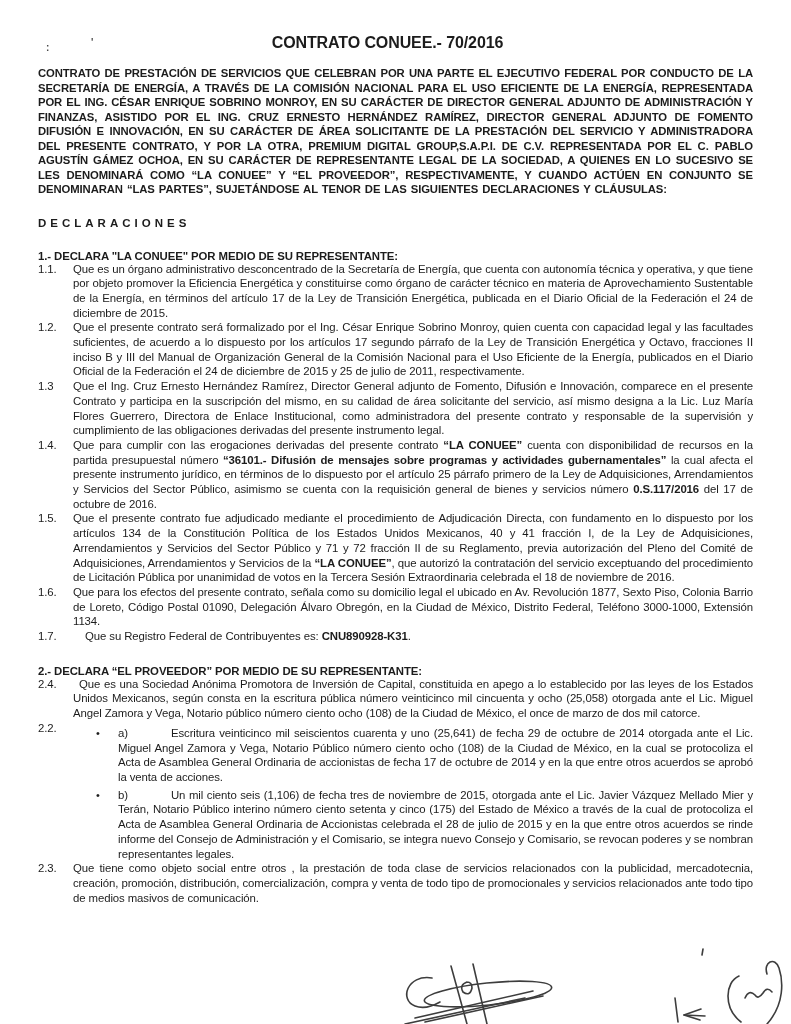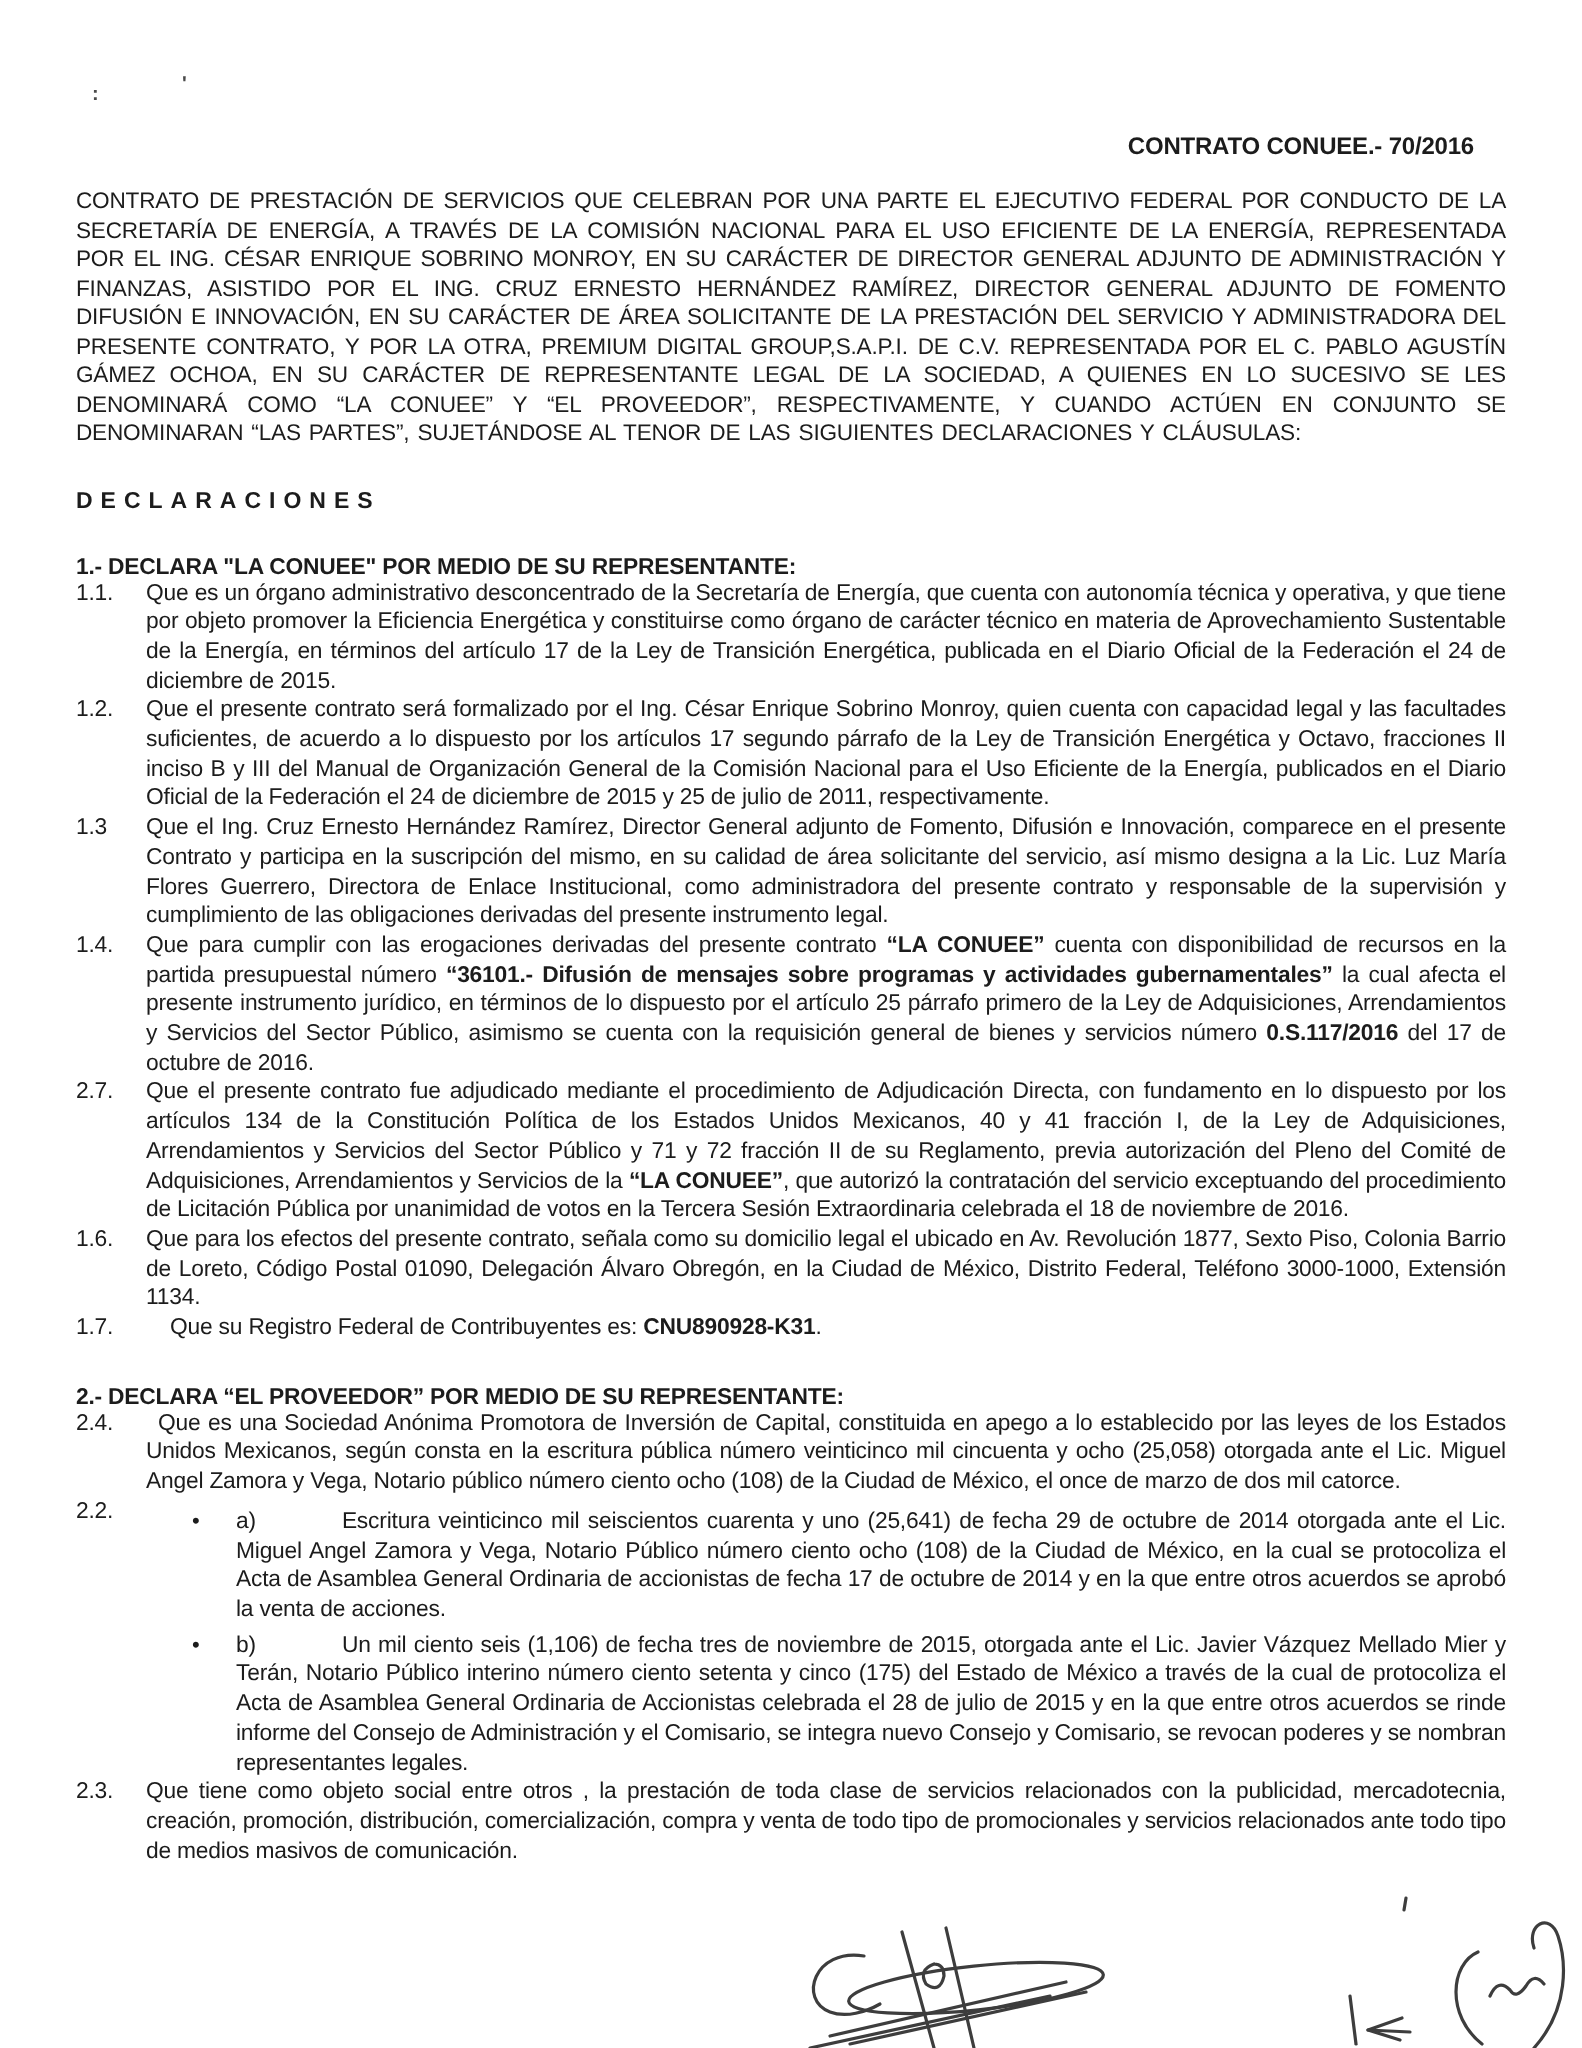--- a/index.html
+++ b/index.html
@@ -3,26 +3,25 @@
 <meta charset="utf-8">
 <style>
   html,body{margin:0;padding:0;background:#e8e8e8;}
   .page{
     width:791px;height:1024px;background:#ffffff;position:relative;
     margin:0 auto;overflow:hidden;
     font-family:"Liberation Sans",sans-serif;color:#1c1c1c;
   }
   .content{padding:34px 38px 0 38px;}
   .doc-title{
-    text-align:right;font-weight:bold;font-size:12px;letter-spacing:-0.1px;
+    text-align:center;font-weight:bold;font-size:16px;letter-spacing:-0.1px;
     padding-right:16px;
-    margin-top:32px;
   }
   .intro{
-    margin-top:14px;font-weight:normal;font-size:11.3px;line-height:14.5px;
+    margin-top:14px;font-weight:bold;font-size:11.3px;line-height:14.5px;
     text-align:justify;letter-spacing:-0.1px;word-spacing:1px;
   }
   .decl-title{
     font-weight:bold;font-size:11.5px;letter-spacing:4px;
     margin-top:20px;
   }
   .section-heading{
     font-weight:bold;font-size:11.4px;margin-top:21px;letter-spacing:-0.1px;
   }
   .clause{display:flex;margin-top:0;font-size:11.4px;line-height:14.7px;letter-spacing:-0.1px;}
@@ -64,21 +63,21 @@
         </div>
         <div class="clause">
           <span class="clause-num">1.3</span>
           <div class="clause-body"><span>Que el Ing. Cruz Ernesto Hernández Ramírez, Director General adjunto de Fomento, Difusión e Innovación, comparece en el presente Contrato y participa en la suscripción del mismo, en su calidad de área solicitante del servicio, así mismo designa a la Lic. Luz María Flores Guerrero, Directora de Enlace Institucional, como administradora del presente contrato y responsable de la supervisión y cumplimiento de las obligaciones derivadas del presente instrumento legal.</span></div>
         </div>
         <div class="clause">
           <span class="clause-num">1.4.</span>
           <div class="clause-body"><span>Que para cumplir con las erogaciones derivadas del presente contrato </span><b>“LA CONUEE”</b><span> cuenta con disponibilidad de recursos en la partida presupuestal número </span><b>“36101.- Difusión de mensajes sobre programas y actividades gubernamentales”</b><span> la cual afecta el presente instrumento jurídico, en términos de lo dispuesto por el artículo 25 párrafo primero de la Ley de Adquisiciones, Arrendamientos y Servicios del Sector Público, asimismo se cuenta con la requisición general de bienes y servicios número </span><b>0.S.117/2016</b><span> del 17 de octubre de 2016.</span></div>
         </div>
         <div class="clause">
-          <span class="clause-num">2.7.</span>
+          <span class="clause-num">1.5.</span>
           <div class="clause-body"><span>Que el presente contrato fue adjudicado mediante el procedimiento de Adjudicación Directa, con fundamento en lo dispuesto por los artículos 134 de la Constitución Política de los Estados Unidos Mexicanos, 40 y 41  fracción I, de la Ley de Adquisiciones, Arrendamientos y Servicios del Sector Público y 71 y 72 fracción II de su Reglamento, previa autorización del Pleno del Comité de Adquisiciones, Arrendamientos y Servicios de la </span><b>“LA CONUEE”</b><span>, que autorizó la contratación del servicio exceptuando del procedimiento de Licitación Pública por unanimidad de votos en la Tercera Sesión Extraordinaria celebrada el 18 de noviembre de 2016.</span></div>
         </div>
         <div class="clause">
           <span class="clause-num">1.6.</span>
           <div class="clause-body"><span>Que para los efectos del presente contrato, señala como su domicilio legal el ubicado en Av. Revolución 1877, Sexto Piso, Colonia Barrio de Loreto, Código Postal 01090, Delegación Álvaro Obregón, en la Ciudad de México, Distrito Federal, Teléfono 3000-1000, Extensión 1134.</span></div>
         </div>
         <div class="clause">
           <span class="clause-num">1.7.</span>
           <div class="clause-body" style="text-indent: 12px;"><span>Que su Registro Federal de Contribuyentes es: </span><b>CNU890928-K31</b><span>.</span></div>
         </div>

